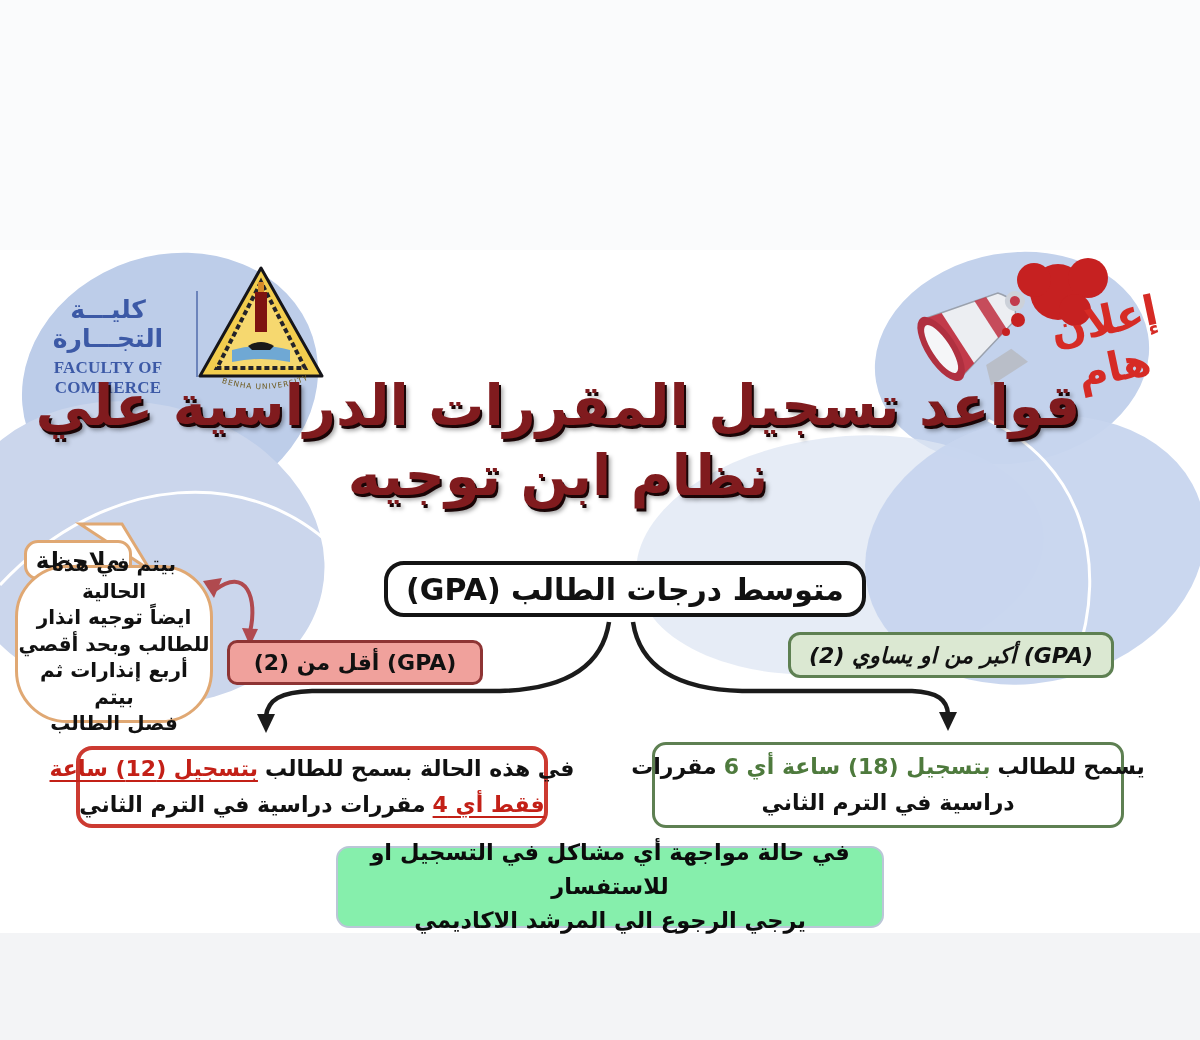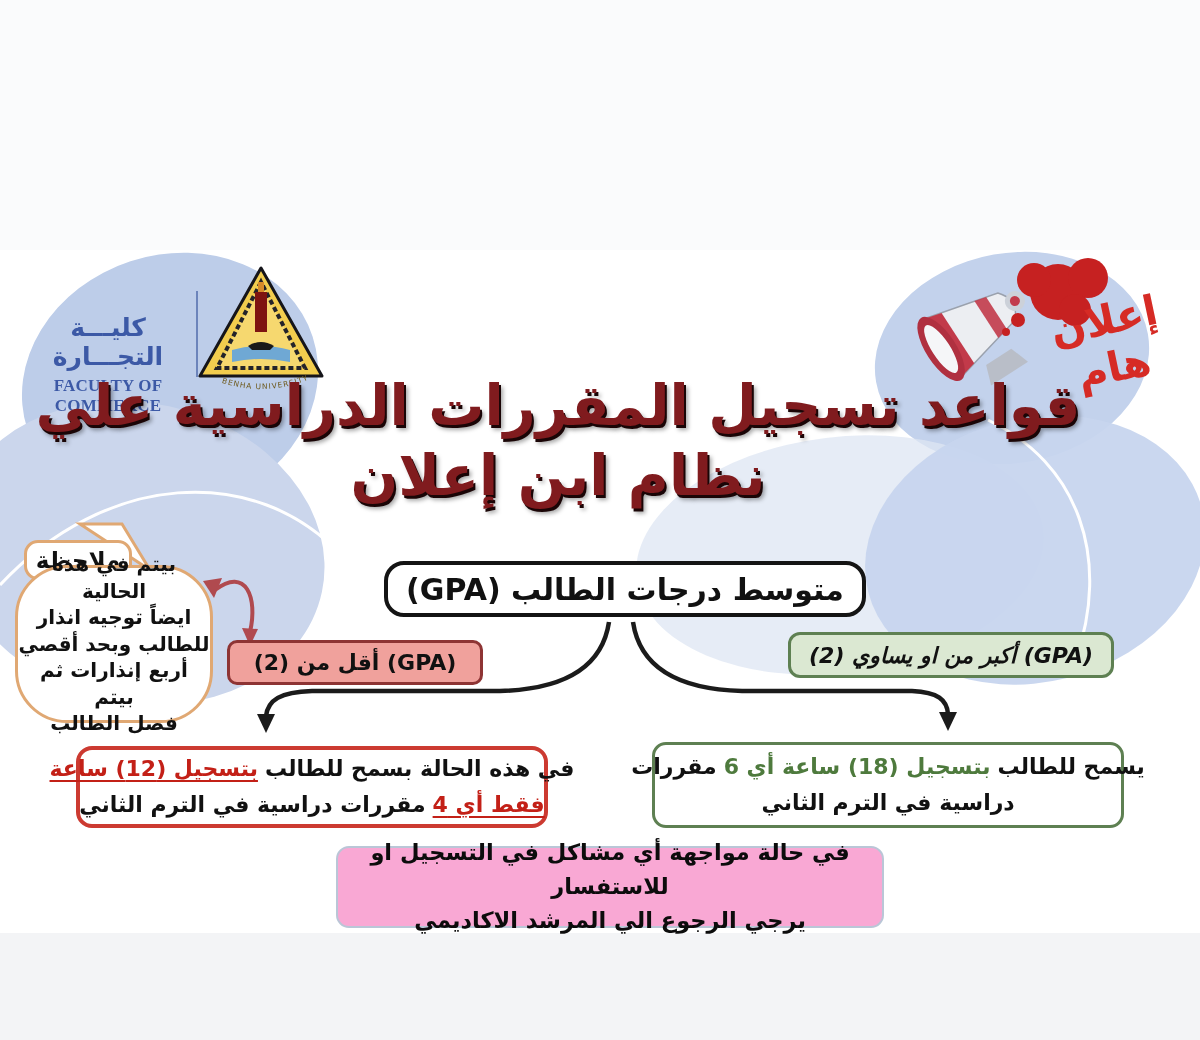--- a/index.html
+++ b/index.html
@@ -6,21 +6,21 @@
   #stage{position:relative;width:1200px;height:1040px;overflow:hidden;background:#ffffff;
          font-family:"DejaVu Sans",sans-serif;}
   .band-top{position:absolute;left:0;top:0;width:1200px;height:250px;background:#fafbfc;z-index:0;}
   .band-bottom{position:absolute;left:0;top:933px;width:1200px;height:107px;background:#f3f4f6;z-index:0;}
   svg.layer{position:absolute;left:0;top:0;z-index:0;}
   svg.layer.connectors{z-index:1;}
   .el{position:absolute;z-index:2;}
 
   
   .faculty{left:20px;top:296px;width:176px;text-align:center;color:var(--blue_text);}
-  .faculty .ar{font-size:25px;font-weight:bold;direction:rtl;line-height:1.15;margin-top:18px;}
+  .faculty .ar{font-size:25px;font-weight:bold;direction:rtl;line-height:1.15;}
   .faculty .en{font-size:17px;font-weight:bold;font-family:"Liberation Serif",serif;letter-spacing:.2px;margin-top:4px;}
   .vsep{left:196px;top:291px;width:2px;height:86px;background:#6c84bb;}
 
   .announce{left:1014px;top:296px;width:190px;text-align:center;direction:rtl;
             font-size:41px;font-weight:bold;color:var(--announce_red);
             transform:rotate(-12deg);transform-origin:center;}
 
   
   .title{left:0;width:1116px;text-align:center;direction:rtl;font-weight:bold;
          color:var(--title_red);font-size:56px;line-height:1.0;
@@ -45,21 +45,21 @@
 
   
   .note-label{left:24px;top:492px;width:108px;height:40px;border:3px solid var(--note_border);
               border-radius:14px;font-size:23px;margin-top:48px;}
   .note-bubble{left:15px;top:565px;width:198px;height:158px;border:3px solid var(--note_border);
                border-radius:52px;font-size:20px;line-height:1.33;white-space:pre-line;font-weight:bold;
                display:flex;align-items:center;justify-content:center;direction:rtl;text-align:center;
                background:#fff;position:absolute;z-index:2;box-sizing:border-box;color:#111;}
 
   
-  .footer-box{left:336px;top:846px;width:548px;height:82px;background:#f9a8d4;
+  .footer-box{left:336px;top:846px;width:548px;height:82px;background:#86efac;
               border:2px solid var(--footer_border);border-radius:13px;flex-direction:column;
               font-size:22.5px;line-height:1.5;color:#0c0c0c;}
 </style>
 </head>
 <body>
 
 <div id="stage">
 
   <div class="band-top"></div>
   <div class="band-bottom"></div>
@@ -126,21 +126,21 @@
 
   <div class="el faculty">
     <div class="ar">كليـــة التجـــارة</div>
     <div class="en">FACULTY OF COMMERCE</div>
   </div>
   <div class="el vsep"></div>
 
   <div class="el announce">إعلان هام</div>
 
   <div class="el title l1">قواعد تسجيل المقررات الدراسية علي</div>
-  <div class="el title l2">نظام ابن إعلان</div>
+  <div class="el title l2">نظام ابن توجيه</div>
 
   <div class="box note-label">ملاحظة</div>
   <div class="note-bubble">بيتم في هذه الحالية
 ايضاً توجيه انذار
 للطالب وبحد أقصي
 أربع إنذارات ثم بيتم
 فصل الطالب</div>
 
   <div class="box gpa-root">متوسط درجات الطالب (GPA)</div>
   <div class="box branch-low">(GPA) أقل من (2)</div>

